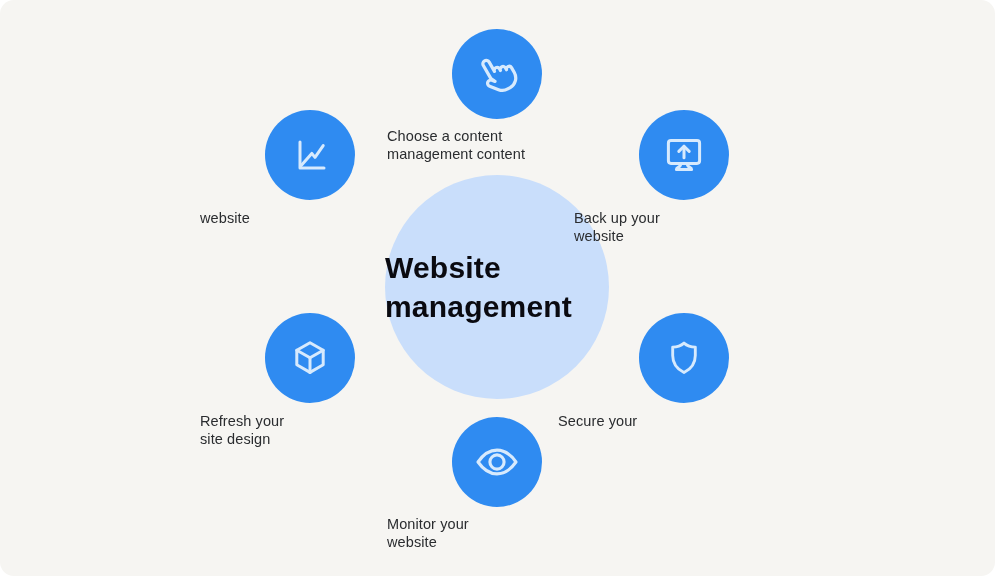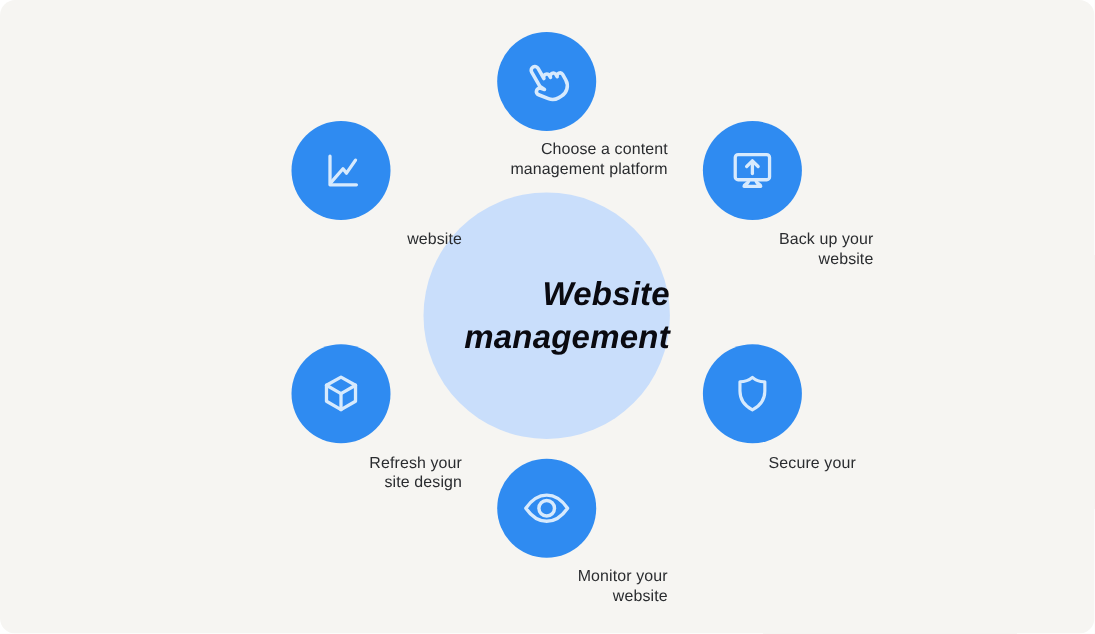--- a/index.html
+++ b/index.html
@@ -8,32 +8,32 @@
     position:relative; width:995px; height:576px;
     background:var(--bg,#f6f5f2); border-radius:14px; overflow:hidden;
   }
   .center-circle {
     position:absolute; left:385px; top:175px; width:224px; height:224px;
     border-radius:50%; background:var(--center,#c9defb);
     display:flex; flex-direction:column; align-items:center; justify-content:center;
   }
   .center-title {
     font-size:30px; font-weight:700; color:var(--title,#0a0a10);
-    line-height:39px; text-align:right; letter-spacing:.2px;font-style:italic;
+    line-height:39px; text-align:left; letter-spacing:.2px;
   }
   .node-circle {
     position:absolute; width:90px; height:90px; border-radius:50%;
     background:var(--node,#2f8bf1);
     display:flex; align-items:center; justify-content:center;
   }
   .node-circle svg { stroke:var(--icon,#d7eafd); fill:none; stroke-width:1.5;
     stroke-linecap:round; stroke-linejoin:round; }
   .node-label {
     position:absolute; width:220px; transform:translateX(-50%);
-    text-align:right; font-size:14.5px; line-height:17.5px;
+    text-align:left; font-size:14.5px; line-height:17.5px;
     color:var(--label,#2a2c2f); letter-spacing:.1px;
   }
   .node-label span { display:block; }
 </style>
 </head>
 <body>
 
 <div class="stage" style="--bg: #f6f5f2; --center: #c9defb; --node: #2f8bf1; --icon: #d7eafd; --title: #0a0a10; --label: #2a2c2f;">
 
   <div class="center-circle">
@@ -45,21 +45,21 @@
 
   <div class="node-circle" style="left:452px; top:29px;">
     <svg width="52" height="52" viewBox="0 0 24 24">
       <g transform="rotate(-30 12 13)">
         <path d="M9 12.6 V5.6 a1.55 1.55 0 0 1 3.1 0 v4.9 a1.3 1.3 0 0 1 2.6 .25 v.75 a1.3 1.3 0 0 1 2.6 .3 v.8 a1.25 1.25 0 0 1 2.45 .35 v2.6 a5.1 5.1 0 0 1 -5.1 5.05 h-1.3 a4.9 4.9 0 0 1 -3.85 -1.85 l-2.75 -3.45 a1.45 1.45 0 0 1 2.25 -1.83 l1 1.16 Z"></path>
       </g>
     </svg>
   </div>
   <div class="node-label" style="left:497px; top:128px;">
     <span>Choose a content</span>
-    <span>management platform</span>
+    <span>management content</span>
   </div>
 
   <div class="node-circle" style="left:639px; top:110px;">
     <svg width="48" height="48" viewBox="0 0 24 24">
       <rect x="4.2" y="4.8" width="15.6" height="11.4" rx="1.3"></rect>
       <path d="M12 13.4 V7.8"></path>
       <path d="M9.4 10.2 L12 7.6 L14.6 10.2"></path>
       <path d="M10.4 16.2 c0 2.2 -2.2 1.7 -2.2 3 h7.6 c0 -1.3 -2.2 -0.8 -2.2 -3"></path>
     </svg>
   </div>

